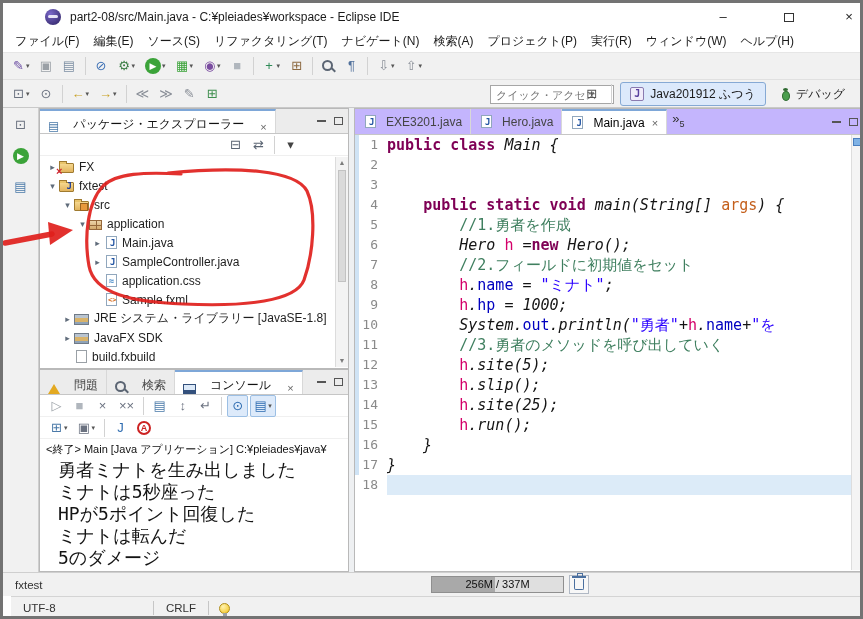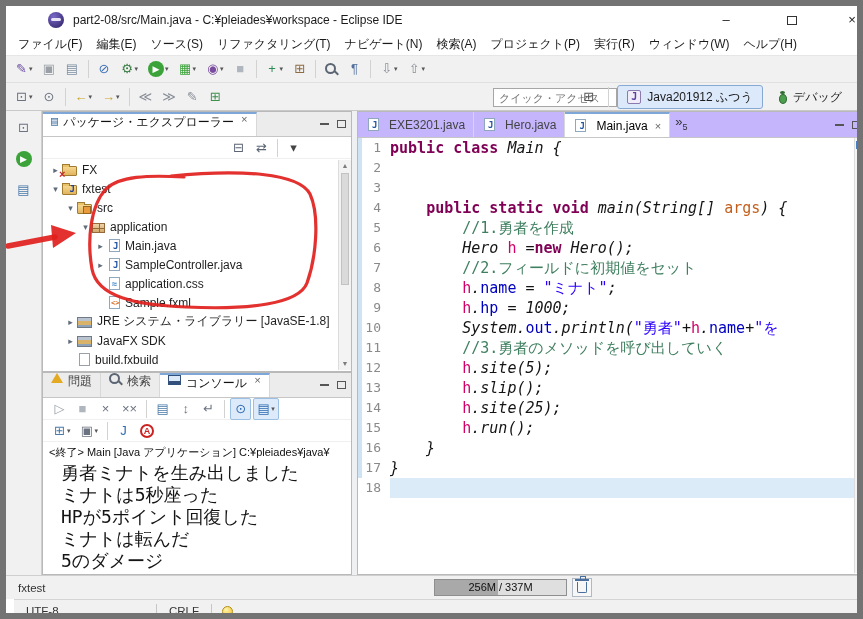--- a/index.html
+++ b/index.html
@@ -1,17 +1,17 @@
 <!DOCTYPE html>
 <html style="--kw: #7f0055; --cm: #3f7f5f; --st: #2a00ff; --fd: #0000c0; --vr: #d4006a; --pm: #c45f1b;"><head>
 <meta charset="utf-8">
 <style>
   html,body{margin:0;padding:0;width:863px;height:619px;overflow:hidden;background:#fff;}
   *{box-sizing:border-box;}
-  .window{position:relative;width:863px;height:619px;background:#fff;border:6px solid #737373;
+  .window{position:relative;width:863px;height:619px;background:#fff;border:3px solid #737373;
     font-family:"Liberation Sans","DejaVu Sans",sans-serif;font-size:12px;color:#1b1b1b;overflow:hidden;}
 
   
   .titlebar{height:28px;display:flex;align-items:center;padding-left:42px;background:#fff;position:relative;}
   .eclipse-logo{width:16px;height:16px;border-radius:50%;flex:none;position:relative;
     background:radial-gradient(circle at 35% 30%,#7a68c9,#2a1f5e);}
   .eclipse-logo::after{content:'';position:absolute;left:3px;top:6px;width:10px;height:3px;background:#e8e4f6;border-radius:2px;}
   .title-text{margin-left:9px;font-size:12px;white-space:nowrap;}
   .win-btn{position:absolute;top:0;width:44px;height:28px;text-align:center;line-height:28px;font-size:13px;color:#222;}
   .win-min{left:698px;} .win-max{left:764px;} .win-close{left:824px;}
@@ -47,21 +47,21 @@
   
   .main{position:absolute;left:0;top:105px;width:861px;height:464px;background:#eef0f2;}
   .dockstrip{position:absolute;left:0;top:0;width:36px;height:100%;background:#f1f1f1;border-right:1px solid #cfcfcf;
     display:flex;flex-direction:column;align-items:center;padding-top:6px;gap:9px;}
   .panel{position:absolute;background:#fff;border:1px solid #b9b9b9;}
   .explorer{left:36px;top:0;width:310px;height:261px;}
   .console{left:36px;top:261px;width:310px;height:203px;}
   .editor{left:351px;top:0;width:510px;height:464px;}
 
   .part-head{height:25px;background:#ececec;border-bottom:1px solid #c6c6c6;display:flex;align-items:stretch;position:relative;}
-  .ptab{display:flex;align-items:flex-start;gap:5px;padding:0 8px;border-right:1px solid #d8d8d8;color:#444;font-size:12px;white-space:nowrap;font-family:Liberation Mono, monospace;}
+  .ptab{display:flex;align-items:flex-end;gap:14px;padding:0 8px;border-right:1px solid #d8d8d8;color:#444;font-size:12px;white-space:nowrap;}
   .ptab.active{background:#fff;color:#111;border-top:2px solid #7ea7d8;}
   .tclose{font-size:11px;color:#666;margin-left:2px;}
   .phbtns{position:absolute;right:5px;top:0;height:100%;display:flex;align-items:center;gap:8px;}
   .ibar{display:inline-block;width:9px;height:2px;background:#555;}
   .ibox{display:inline-block;width:9px;height:8px;border:1px solid #555;}
   .pe-tab-icon{display:inline-block;font-size:12px;color:#4a79a8;}
   .pe-tab-icon::before{content:'▤';}
 
   .view-toolbar{height:22px;display:flex;align-items:center;justify-content:flex-end;padding-right:46px;background:#fff;border-bottom:1px solid #efefef;}
   .tree{position:absolute;top:48px;left:0;right:13px;bottom:1px;overflow:hidden;background:#fff;}

